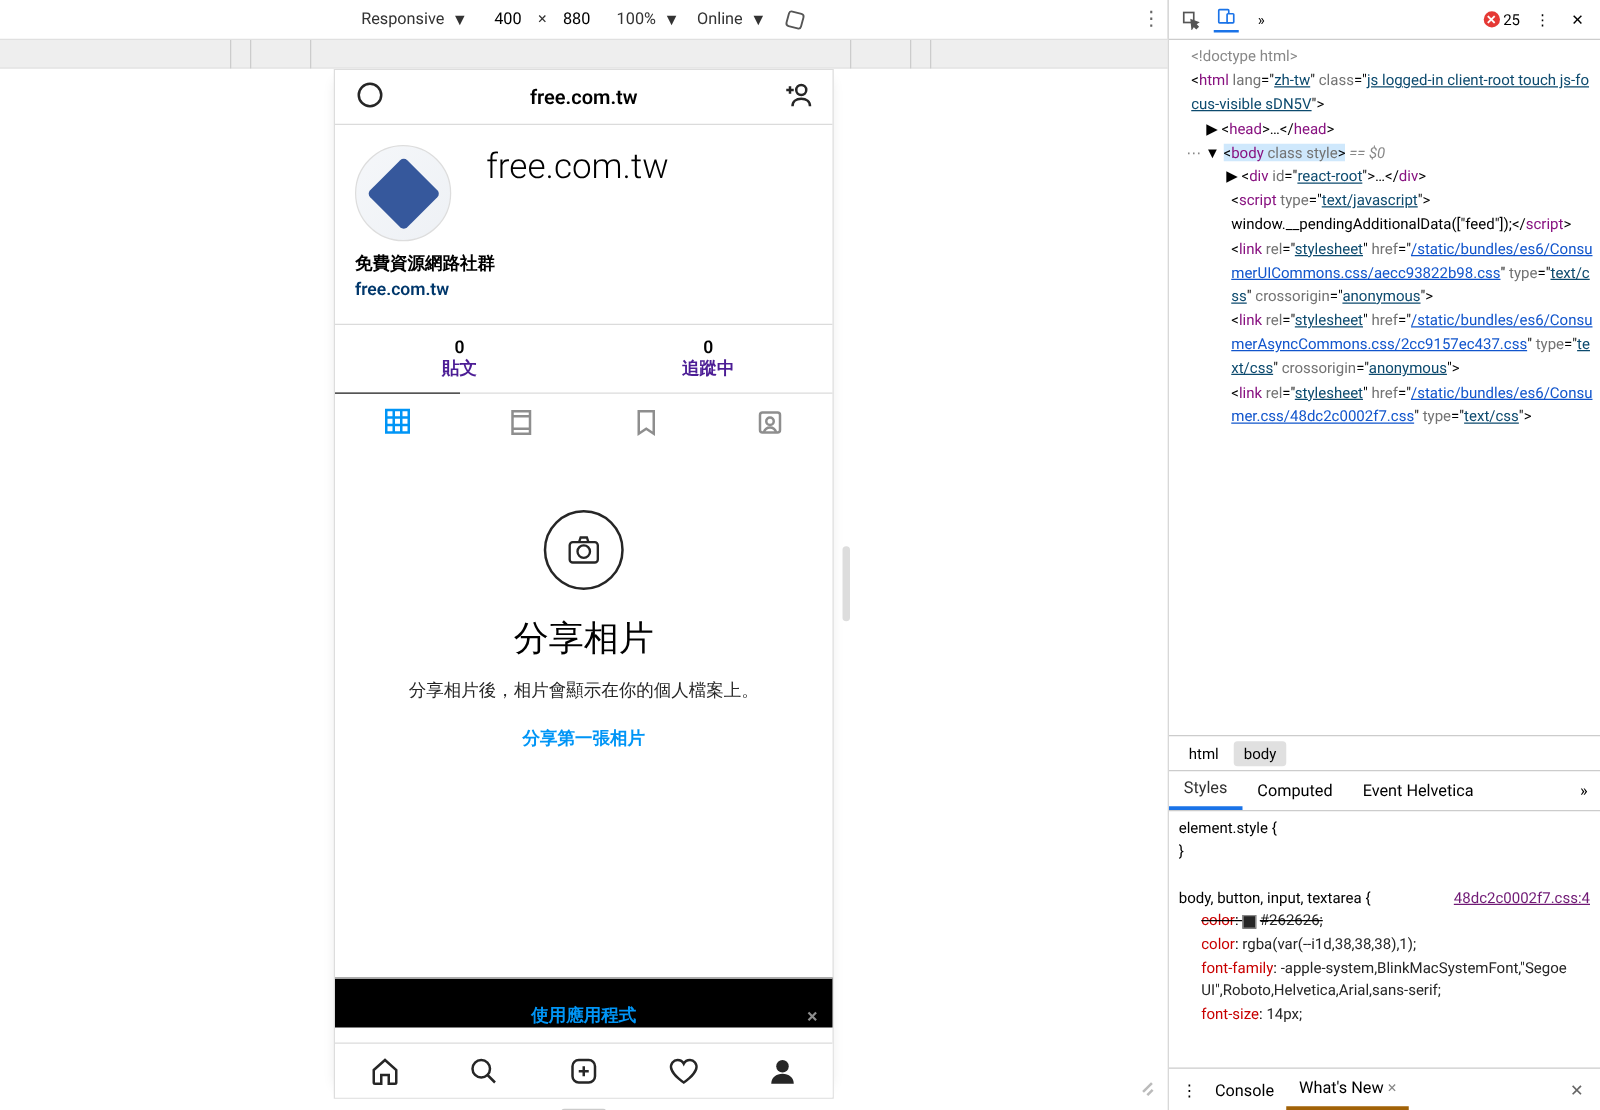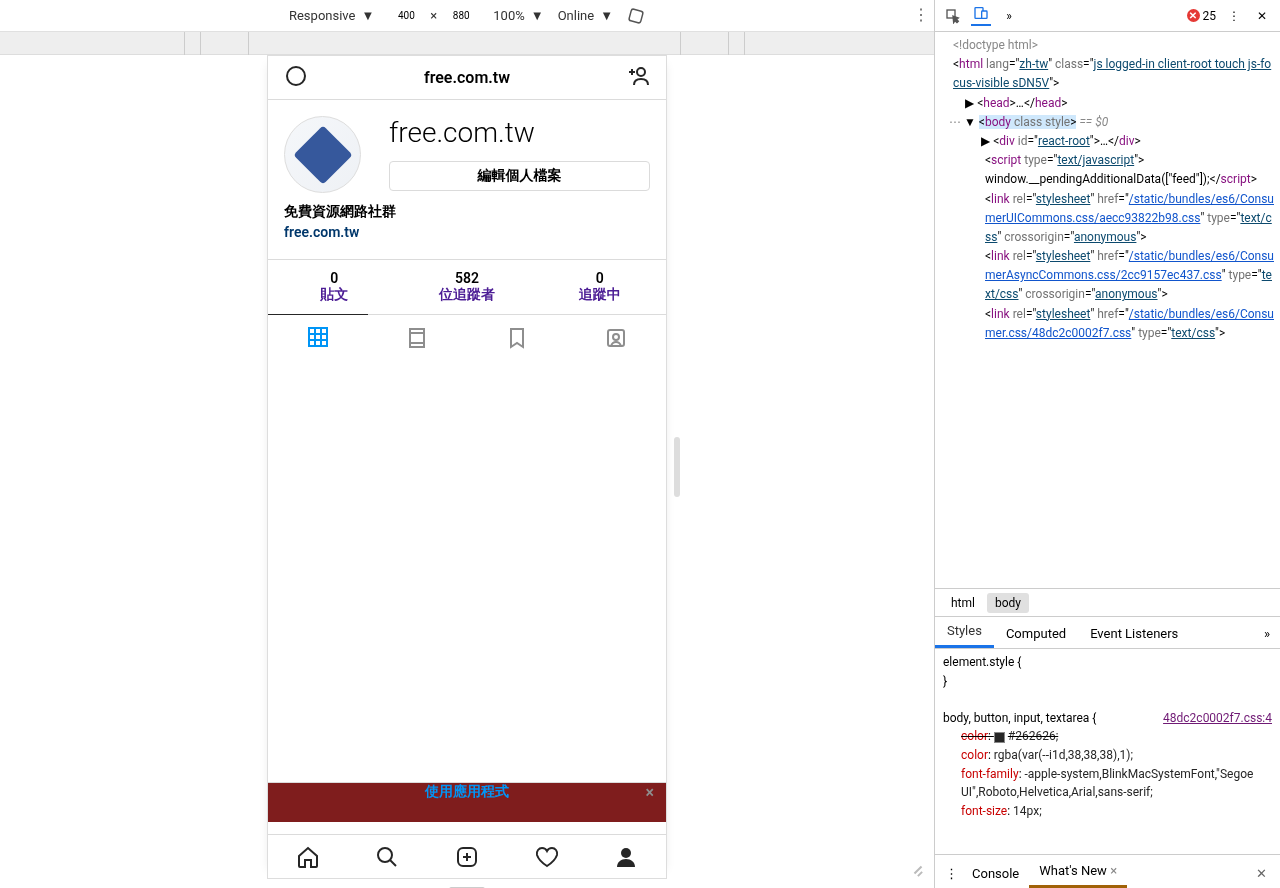--- a/index.html
+++ b/index.html
@@ -5,21 +5,21 @@
 * { margin:0; padding:0; box-sizing:border-box; font-family:-apple-system,BlinkMacSystemFont,"Segoe UI",Roboto,Helvetica,Arial,sans-serif; }
 body { width:1280px; height:888px; background:#fff; overflow:hidden; }
 .root { display:flex; height:100%; }
 
 
 .dev-area { flex:0 0 935px; height:100%; display:flex; flex-direction:column; border-right:1px solid #ccc; position:relative; }
 
 
 .emu-toolbar { height:32px; display:flex; align-items:center; justify-content:center; gap:14px; font-size:13px; color:#333; border-bottom:1px solid #e0e0e0; position:relative; }
 .emu-toolbar .group { display:flex; align-items:center; gap:6px; }
-.emu-toolbar select, .emu-toolbar input { border:none; background:transparent; font-size:10px; }
+.emu-toolbar select, .emu-toolbar input { border:none; background:transparent; font-size:13px; }
 .dim-input { width:36px; text-align:center; }
 .toolbar-kebab { position:absolute; right:14px; top:8px; }
 .kebab-dots { display:inline-block; width:4px; height:16px; position:relative; }
 .kebab-dots::before { content:"⋮"; font-size:16px; position:absolute; left:-3px; top:-3px; color:#666; }
 
 
 .ruler { height:23px; background:#eee; border-bottom:1px solid #ddd; position:relative; }
 .ruler .tick { position:absolute; top:0; height:23px; border-left:1px solid #ccc; }
 
 
@@ -58,21 +58,21 @@
 .tab.active { border-top:1px solid #262626; margin-top:-1px; }
 .tab svg { width:24px; height:24px; }
 .tab.active svg { stroke:#0095f6; }
 
 .empty-state { text-align:center; padding:48px 24px; }
 .empty-state .circle { width:64px; height:64px; border:2px solid #262626; border-radius:50%; margin:0 auto 20px; display:flex; align-items:center; justify-content:center; }
 .empty-state h2 { font-size:28px; font-weight:300; margin-bottom:14px; }
 .empty-state p { font-size:14px; color:#262626; margin-bottom:20px; }
 .empty-state .share-link { color:#0095f6; font-weight:600; font-size:14px; }
 
-.app-banner { position:absolute; bottom:56px; left:0; right:0; height:40px; border-top:1px solid #dbdbdb; display:flex; align-items:flex-start; justify-content:center; background:#7f1d1d; }
+.app-banner { position:absolute; bottom:56px; left:0; right:0; height:40px; border-top:1px solid #dbdbdb; display:flex; align-items:flex-end; justify-content:center; background:#000000; }
 .app-banner span { color:#0095f6; font-weight:600; font-size:14px; }
 .app-banner .close { position:absolute; right:12px; color:#8e8e8e; font-size:16px; }
 
 .bottom-nav { position:absolute; bottom:0; left:0; right:0; height:44px; border-top:1px solid #dbdbdb; display:flex; background:#fff; }
 .bottom-nav .nav-item { flex:1; display:flex; align-items:center; justify-content:center; }
 .bottom-nav svg { width:24px; height:24px; }
 .phone-handle { position:absolute; bottom:-14px; left:50%; transform:translateX(-50%); width:36px; height:5px; background:#ccc; border-radius:3px; }
 
 
 .devtools { flex:1; display:flex; flex-direction:column; background:#fff; font-family:Menlo,Consolas,monospace; font-size:12px; overflow:hidden; }
@@ -175,32 +175,30 @@
               </svg>
           </div>
         </div>
 
         <div class="ig-profile-top">
           <div class="avatar">
               <div class="avatar-inner"></div>
             </div>
           <div class="profile-main">
             <h1>free.com.tw</h1>
-            <button class="edit-btn">編輯個人檔案</button>
           </div>
         </div>
 
         <div class="bio">
           <div class="name">免費資源網路社群</div>
           <div class="link">free.com.tw</div>
         </div>
 
         <div class="stats">
           <div class="stat"><span class="num">0</span><span class="lbl">貼文</span></div>
-          <div class="stat"><span class="num">582</span><span class="lbl">位追蹤者</span></div>
           <div class="stat"><span class="num">0</span><span class="lbl">追蹤中</span></div>
         </div>
 
         <div class="tabs">
           <div class="tab active">
               <svg viewBox="0 0 24 24" fill="none" stroke="#0095f6" stroke-width="2">
                 <rect x="3" y="3" width="18" height="18"></rect>
                 <path d="M9 3v18M15 3v18M3 9h18M3 15h18"></path>
               </svg>
             </div>
@@ -217,20 +215,32 @@
             </div>
           <div class="tab">
               <svg viewBox="0 0 24 24" fill="none" stroke="#8e8e8e" stroke-width="2">
                 <rect x="4" y="4" width="16" height="16" rx="2"></rect>
                 <circle cx="12" cy="11" r="3"></circle>
                 <path d="M7 20c1-3 3-4 5-4s4 1 5 4"></path>
               </svg>
             </div>
         </div>
 
+        <div class="empty-state">
+          <div class="circle">
+            <svg width="30" height="30" viewBox="0 0 24 24" fill="none" stroke="#262626" stroke-width="1.5">
+                <rect x="3" y="7" width="18" height="13" rx="2"></rect>
+                <circle cx="12" cy="13" r="4"></circle>
+                <path d="M9 7l1-3h4l1 3"></path>
+              </svg>
+          </div>
+          <h2>分享相片</h2>
+          <p>分享相片後，相片會顯示在你的個人檔案上。</p>
+          <div class="share-link">分享第一張相片</div>
+        </div>
 
         <div class="app-banner">
           <span>使用應用程式</span>
           <span class="close">×</span>
         </div>
 
         <div class="bottom-nav">
           <div class="nav-item">
               <svg viewBox="0 0 24 24" fill="none" stroke="#262626" stroke-width="2">
                 <path d="M3 11l9-8 9 8v10a1 1 0 01-1 1h-5v-7h-6v7H4a1 1 0 01-1-1z"></path>
@@ -293,21 +303,21 @@
     <div class="dt-tree" id="dom-tree"><div style="padding-left:12px;color:#888">&lt;!doctype html&gt;</div><div style="padding-left:12px">&lt;<span class="tok-tag">html</span> <span class="tok-attr">lang</span>="<span class="tok-val">zh-tw</span>" <span class="tok-attr">class</span>="<span class="tok-val">js logged-in client-root touch js-focus-visible sDN5V</span>"&gt;</div><div style="padding-left:24px">▶ &lt;<span class="tok-tag">head</span>&gt;…&lt;/<span class="tok-tag">head</span>&gt;</div><div style="padding-left:8px"><span style="color:#888">⋯</span> ▼ <span class="sel-row">&lt;<span class="tok-tag">body</span> <span class="tok-attr">class</span> <span class="tok-attr">style</span>&gt;</span> <span class="eq0">== $0</span></div><div style="padding-left:40px">▶ &lt;<span class="tok-tag">div</span> <span class="tok-attr">id</span>="<span class="tok-val">react-root</span>"&gt;…&lt;/<span class="tok-tag">div</span>&gt;</div><div style="padding-left:44px">&lt;<span class="tok-tag">script</span> <span class="tok-attr">type</span>="<span class="tok-val">text/javascript</span>"&gt;</div><div style="padding-left:44px">window.__pendingAdditionalData(["feed"]);&lt;/<span class="tok-tag">script</span>&gt;</div><div style="padding-left:44px">&lt;<span class="tok-tag">link</span> <span class="tok-attr">rel</span>="<span class="tok-val">stylesheet</span>" <span class="tok-attr">href</span>="<span class="tok-link">/static/bundles/es6/ConsumerUICommons.css/aecc93822b98.css</span>" <span class="tok-attr">type</span>="<span class="tok-val">text/css</span>" <span class="tok-attr">crossorigin</span>="<span class="tok-val">anonymous</span>"&gt;</div><div style="padding-left:44px">&lt;<span class="tok-tag">link</span> <span class="tok-attr">rel</span>="<span class="tok-val">stylesheet</span>" <span class="tok-attr">href</span>="<span class="tok-link">/static/bundles/es6/ConsumerAsyncCommons.css/2cc9157ec437.css</span>" <span class="tok-attr">type</span>="<span class="tok-val">text/css</span>" <span class="tok-attr">crossorigin</span>="<span class="tok-val">anonymous</span>"&gt;</div><div style="padding-left:44px">&lt;<span class="tok-tag">link</span> <span class="tok-attr">rel</span>="<span class="tok-val">stylesheet</span>" <span class="tok-attr">href</span>="<span class="tok-link">/static/bundles/es6/Consumer.css/48dc2c0002f7.css</span>" <span class="tok-attr">type</span>="<span class="tok-val">text/css</span>"&gt;</div></div>
 
     <div class="breadcrumb">
       <span class="crumb">html</span>
       <span class="crumb active">body</span>
     </div>
 
     <div class="styles-tabs">
       <div class="stab active">Styles</div>
       <div class="stab">Computed</div>
-      <div class="stab">Event Listeners</div>
+      <div class="stab">Event Helvetica</div>
       <div class="more">»</div>
     </div>
 
 
     <div class="styles-body" id="styles-body"><div>element.style {</div><div>}</div><br><div><span class="rule-src">48dc2c0002f7.css:4</span>body, button, input, textarea {</div><div style="padding-left:18px" class="strike"><span class="prop">color</span>: <span class="sw"></span><span class="pval">#262626;</span></div><div style="padding-left:18px" class=""><span class="prop">color</span>: <span class="pval">rgba(var(--i1d,38,38,38),1);</span></div><div style="padding-left:18px" class=""><span class="prop">font-family</span>: <span class="pval">-apple-system,BlinkMacSystemFont,"Segoe UI",Roboto,Helvetica,Arial,sans-serif;</span></div><div style="padding-left:18px" class=""><span class="prop">font-size</span>: <span class="pval">14px;</span></div></div>
 
     <div class="drawer">
       <div class="drawer-tabs">
         <div style="padding:7px 4px;">⋮</div>
         <div class="dtab">Console</div>

